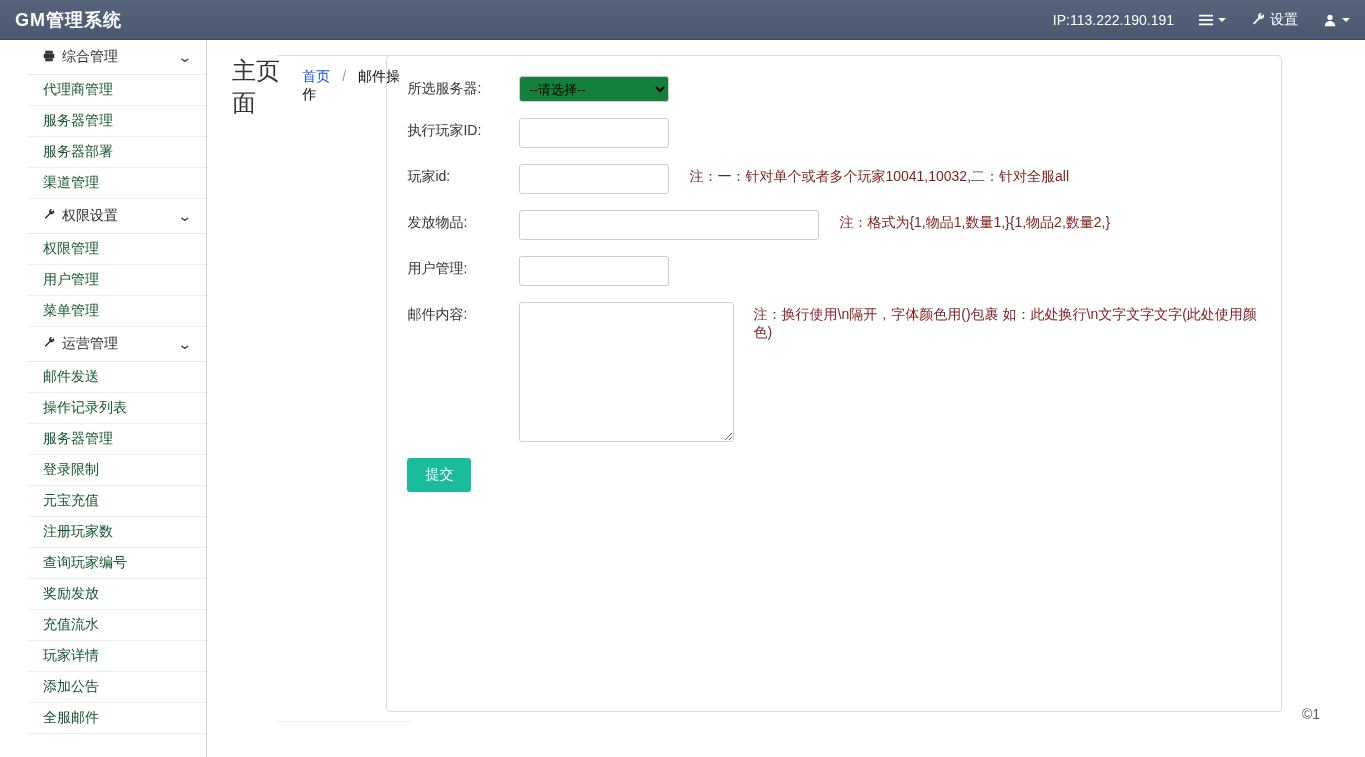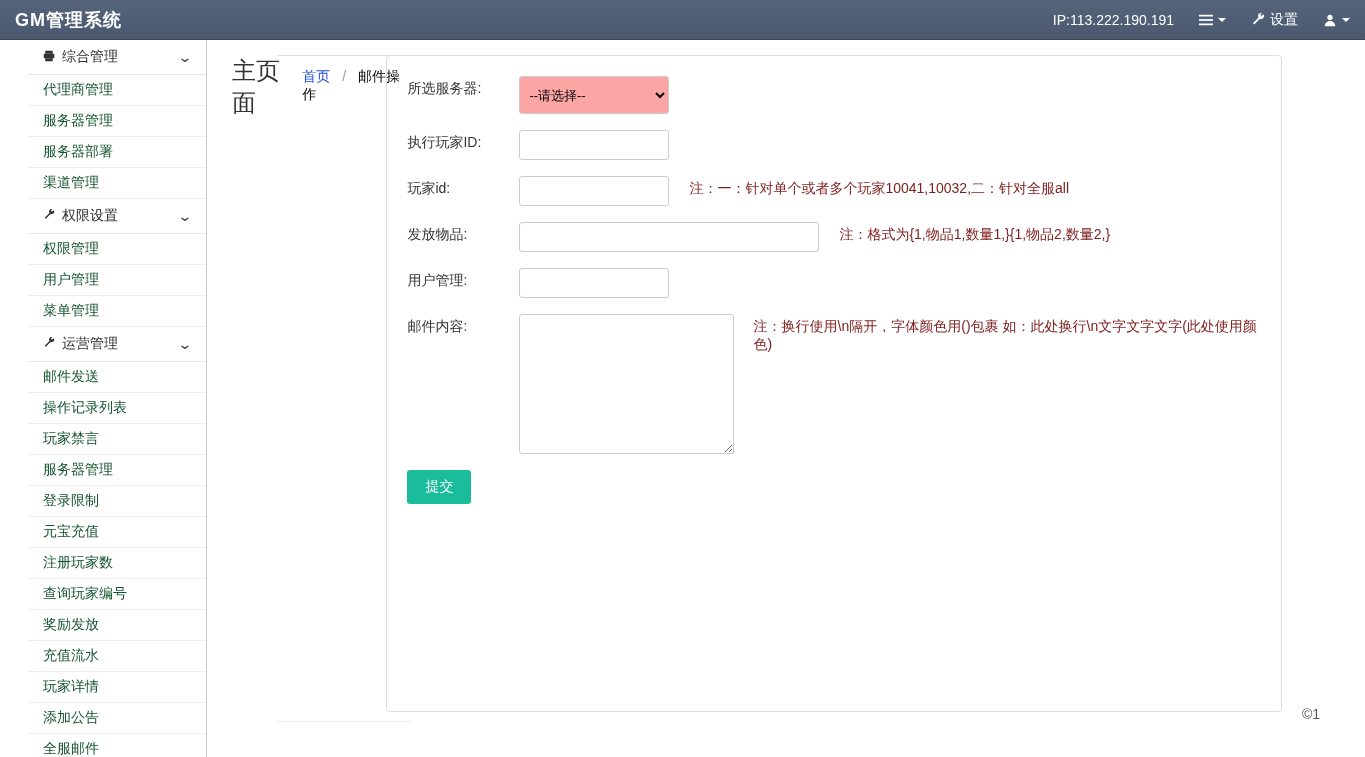--- a/index.html
+++ b/index.html
@@ -81,22 +81,22 @@
 .panel {
   border: 1px solid #ddd;
   border-radius: 4px;
   padding: 20px;
   margin-bottom: 30px;
 }
 .form-row { display: flex; align-items: flex-start; margin-bottom: 16px; }
 .form-row .label { width: 112px; flex-shrink: 0; padding-top: 4px; font-size: 14px; color: #333; }
 .form-row .ctrl { display: flex; align-items: flex-start; gap: 20px; }
 .form-row select {
-  width: 150px; height: 38px; border: 1px solid #ccc; border-radius: 3px;
-  font-size: 13px; padding: 0 5px; background: #fca5a5;
+  width: 150px; height: 26px; border: 1px solid #ccc; border-radius: 3px;
+  font-size: 13px; padding: 0 5px; background: #15803d;
 }
 .form-row input[type=text] {
   width: 150px; height: 30px; border: 1px solid #ccc; border-radius: 3px;
   padding: 0 8px; font-size: 13px;
 }
 .form-row input.wide { width: 300px; }
 .form-row textarea {
   width: 220px; height: 140px; border: 1px solid #ccc; border-radius: 3px;
   padding: 6px; font-size: 13px; resize: both; font-family: inherit;
 }
@@ -178,21 +178,20 @@
         <span class="left">
           <span><svg viewBox="0 0 16 16">
               <path fill="#333" d="M15 3.5a3.5 3.5 0 0 1-4.9 3.2L3.7 13l-1.4-1.4 6.3-6.4A3.5 3.5 0 0 1 12.5 0l-2 2 1.5 1.5 2-2c.6.6 1 1.3 1 2z"></path>
             </svg></span>
           <span>运营管理</span>
         </span>
         <span class="chev">⌄</span>
       </div>
       <div class="sidebar-item">邮件发送</div>
       <div class="sidebar-item">操作记录列表</div>
-      <div class="sidebar-item">玩家禁言</div>
       <div class="sidebar-item">服务器管理</div>
       <div class="sidebar-item">登录限制</div>
       <div class="sidebar-item">元宝充值</div>
       <div class="sidebar-item">注册玩家数</div>
       <div class="sidebar-item">查询玩家编号</div>
       <div class="sidebar-item">奖励发放</div>
       <div class="sidebar-item">充值流水</div>
       <div class="sidebar-item">玩家详情</div>
       <div class="sidebar-item">添加公告</div>
       <div class="sidebar-item">全服邮件</div>

